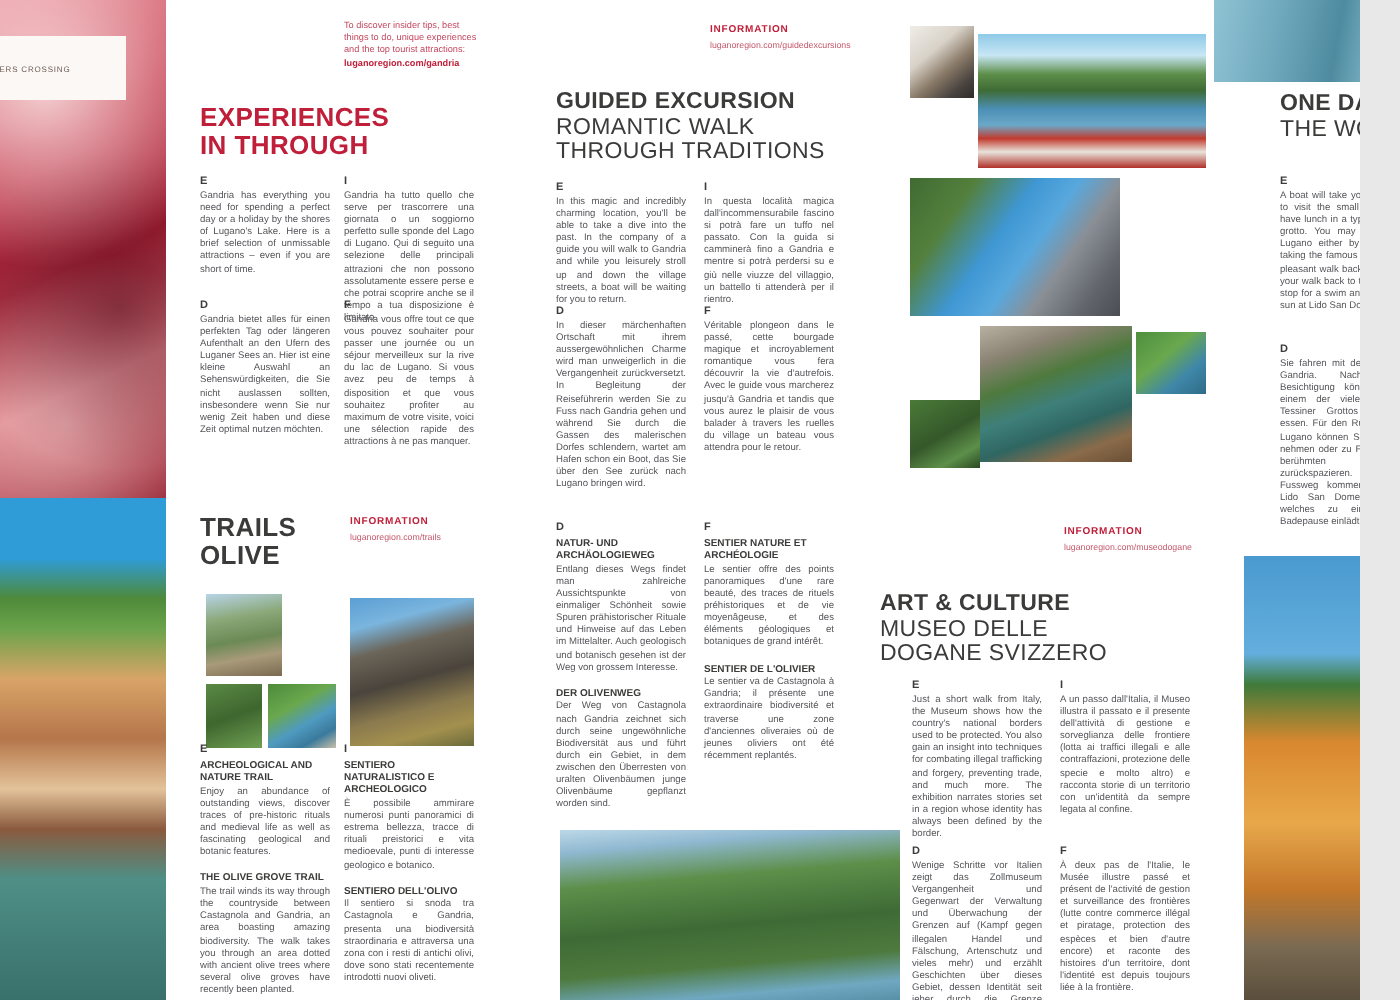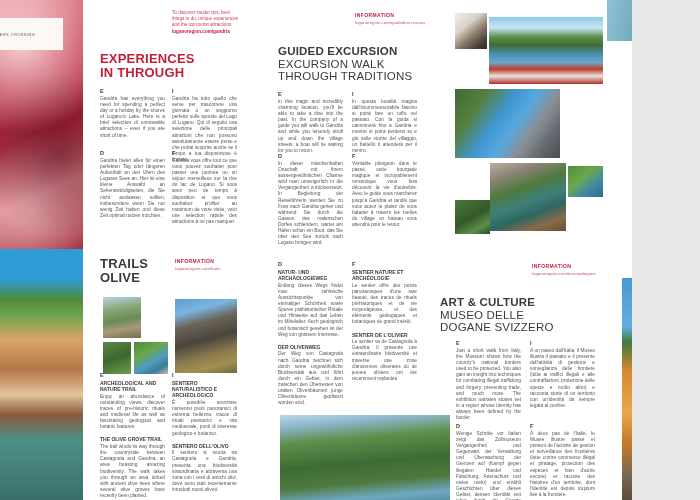--- a/index.html
+++ b/index.html
@@ -1,16 +1,16 @@
 <!DOCTYPE html>
 <html><head>
 <meta charset="utf-8">
 <style>
   html,body{margin:0;padding:0;background:#e8e8e8;}
-  .page{position:relative;width:632px;height:500px;background:#ffffff;overflow:hidden;
+  .page{position:relative;width:680px;height:500px;background:#ffffff;overflow:hidden;
         font-family:"Liberation Sans",sans-serif;color:#55565a;}
   .photo{position:absolute;}
 
   
   .ph-red-collage{background:
     radial-gradient(circle at 28% 18%, rgba(255,245,242,.75), rgba(255,245,242,0) 42%),
     radial-gradient(circle at 72% 62%, rgba(80,8,22,.55), rgba(80,8,22,0) 48%),
     radial-gradient(circle at 40% 85%, rgba(255,230,228,.5), rgba(255,230,228,0) 40%),
     linear-gradient(155deg,#e8909a 0%,#c43a4e 28%,#a01d33 52%,#d87880 74%,#8f1626 100%);}
   .ph-village{background:linear-gradient(180deg,#2f9cd8 0%,#2f9cd8 12%,#4e8a3a 20%,#6aa34a 26%,
@@ -91,21 +91,21 @@
   <div class="marker" style="left:172px;top:150px;">F</div>
   <div class="col" lang="de" style="left:100px;top:158px;">Gandria bietet alles für einen perfekten Tag oder längeren Aufenthalt an den Ufern des Luganer Sees an. Hier ist eine kleine Auswahl an Sehenswürdigkeiten, die Sie nicht auslassen sollten, insbesondere wenn Sie nur wenig Zeit haben und diese Zeit optimal nutzen möchten.</div>
   <div class="col" lang="fr" style="left:172px;top:158px;">Gandria vous offre tout ce que vous pouvez souhaiter pour passer une journée ou un séjour merveilleux sur la rive du lac de Lugano. Si vous avez peu de temps à disposition et que vous souhaitez profiter au maximum de votre visite, voici une sélection rapide des attractions à ne pas manquer.</div>
 
   <div class="info" style="left:355px;top:12px;">
     <div class="lbl">INFORMATION</div>
     <div class="url">luganoregion.com/guidedexcursions</div>
   </div>
   <div class="dark-title" style="left:278px;top:45px;">
     <span class="b">GUIDED EXCURSION</span>
-    <span>EXCURSION WALK</span>
+    <span>ROMANTIC WALK</span>
     <span>THROUGH TRADITIONS</span>
   </div>
   <div class="marker" style="left:278px;top:91px;">E</div>
   <div class="marker" style="left:352px;top:91px;">I</div>
   <div class="col" lang="en" style="left:278px;top:99px;">In this magic and incredibly charming location, you'll be able to take a dive into the past. In the company of a guide you will walk to Gandria and while you leisurely stroll up and down the village streets, a boat will be waiting for you to return.</div>
   <div class="col" lang="it" style="left:352px;top:99px;">In questa località magica dall'incommensurabile fascino si potrà fare un tuffo nel passato. Con la guida si camminerà fino a Gandria e mentre si potrà perdersi su e giù nelle viuzze del villaggio, un battello ti attenderà per il rientro.</div>
   <div class="marker" style="left:278px;top:153px;">D</div>
   <div class="marker" style="left:352px;top:153px;">F</div>
   <div class="col" lang="de" style="left:278px;top:161px;">In dieser märchenhaften Ortschaft mit ihrem aussergewöhnlichen Charme wird man unweigerlich in die Vergangenheit zurückversetzt. In Begleitung der Reiseführerin werden Sie zu Fuss nach Gandria gehen und während Sie durch die Gassen des malerischen Dorfes schlendern, wartet am Hafen schon ein Boot, das Sie über den See zurück nach Lugano bringen wird.</div>
   <div class="col" lang="fr" style="left:352px;top:161px;">Véritable plongeon dans le passé, cette bourgade magique et incroyablement romantique vous fera découvrir la vie d'autrefois. Avec le guide vous marcherez jusqu'à Gandria et tandis que vous aurez le plaisir de vous balader à travers les ruelles du village un bateau vous attendra pour le retour.</div>

